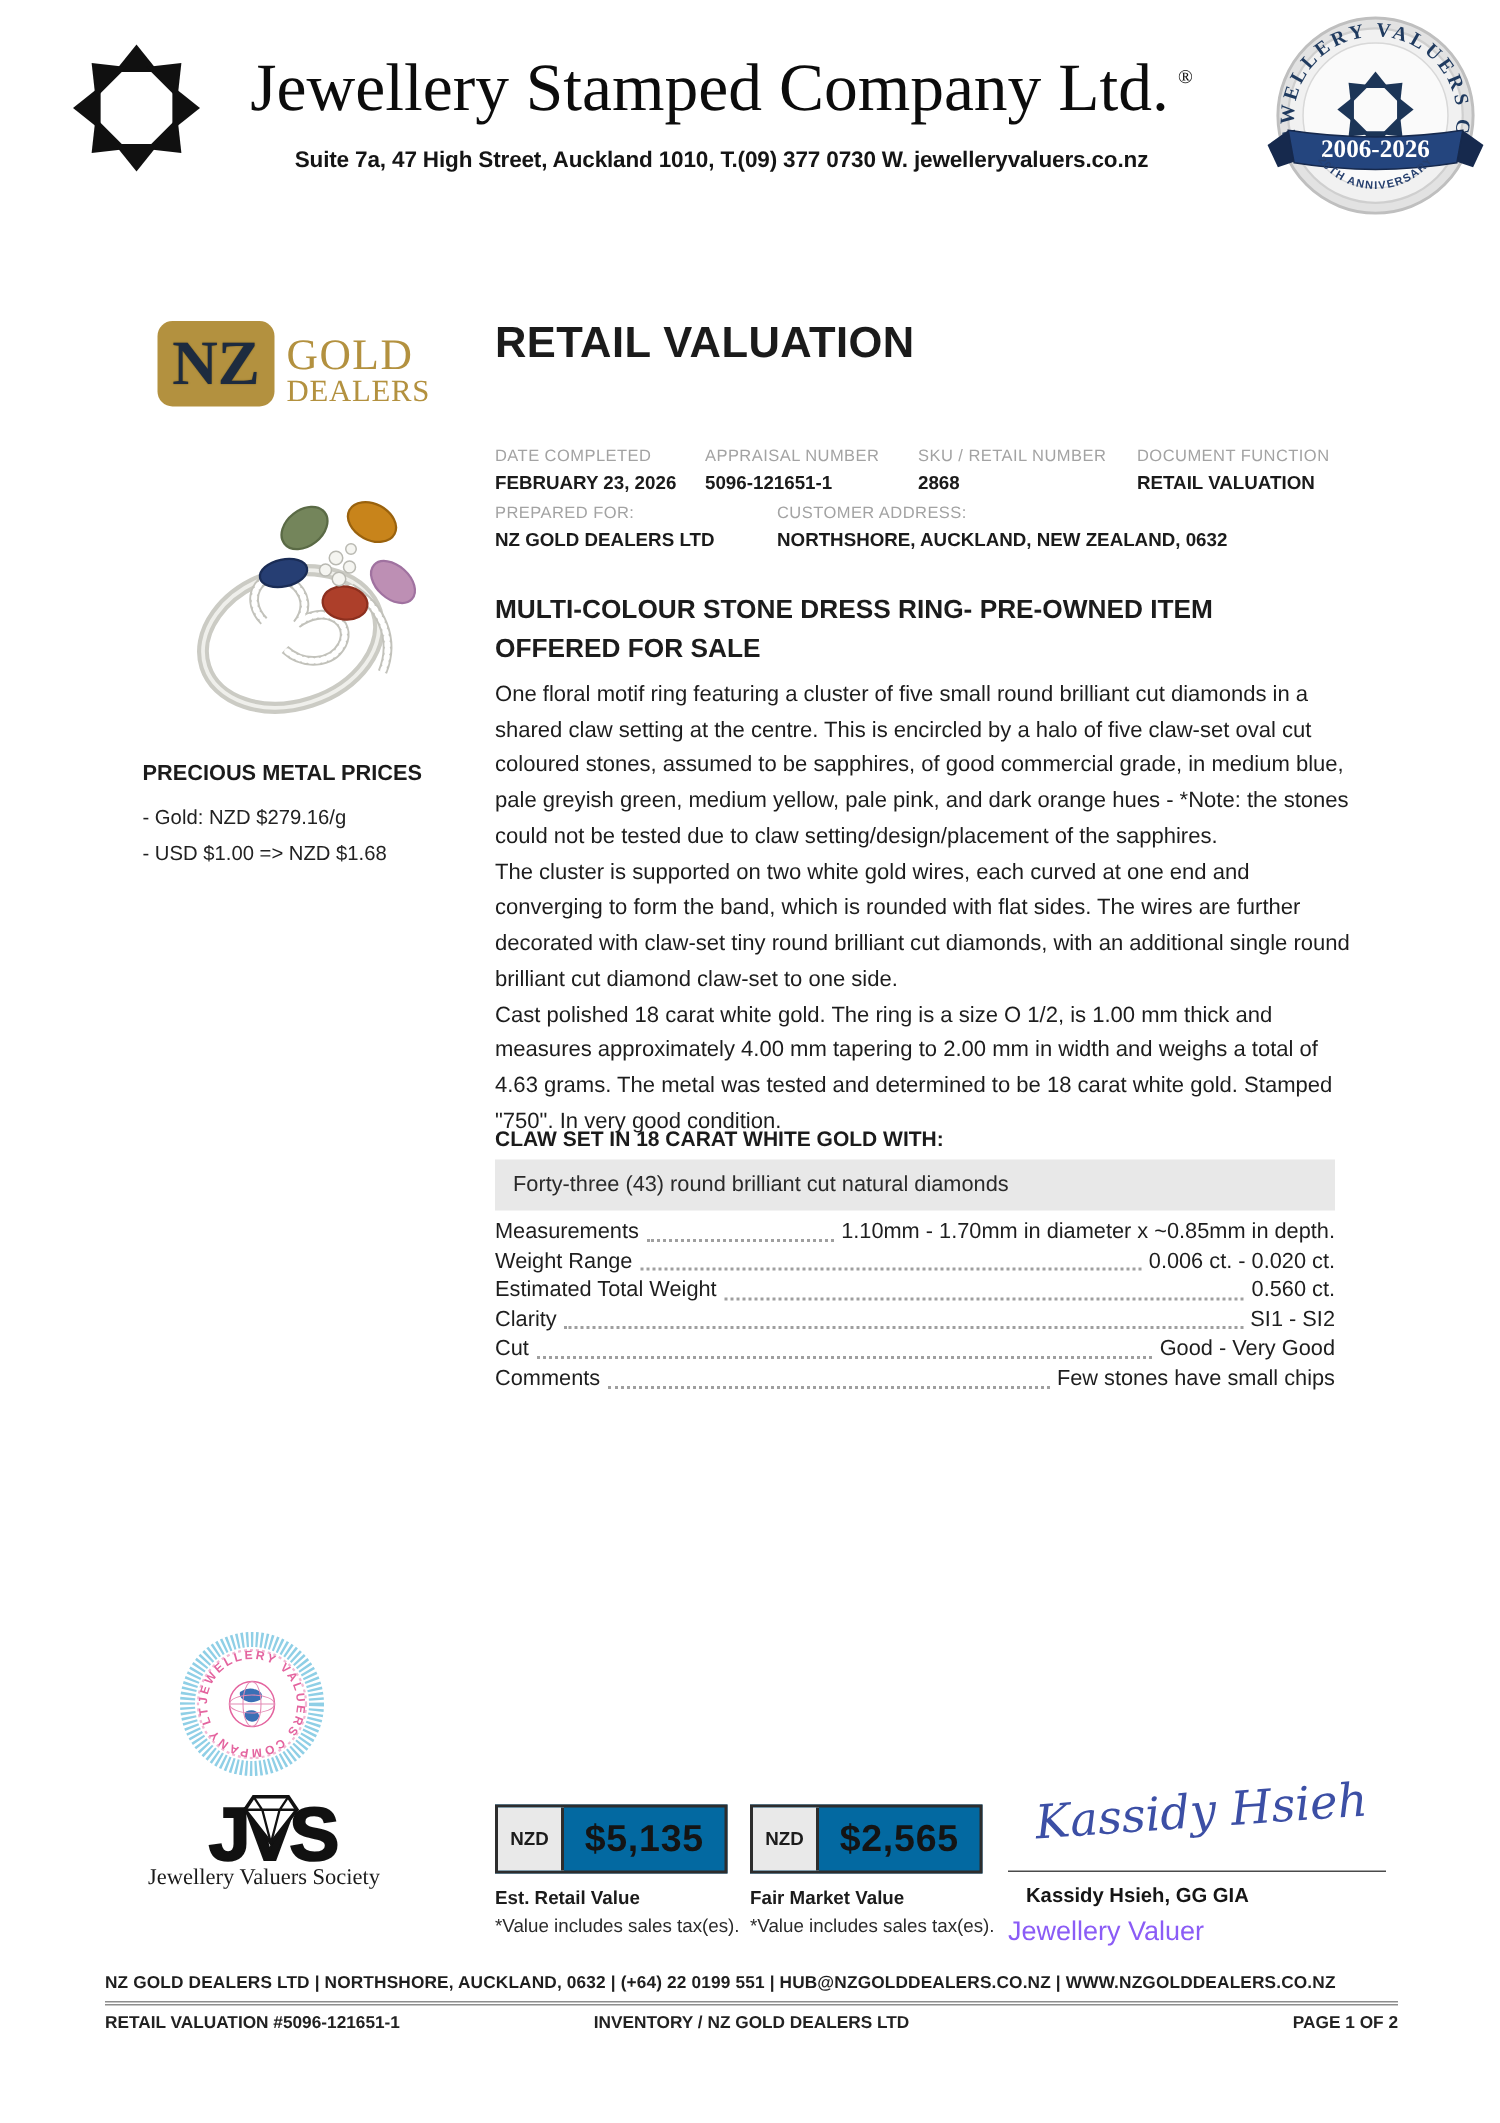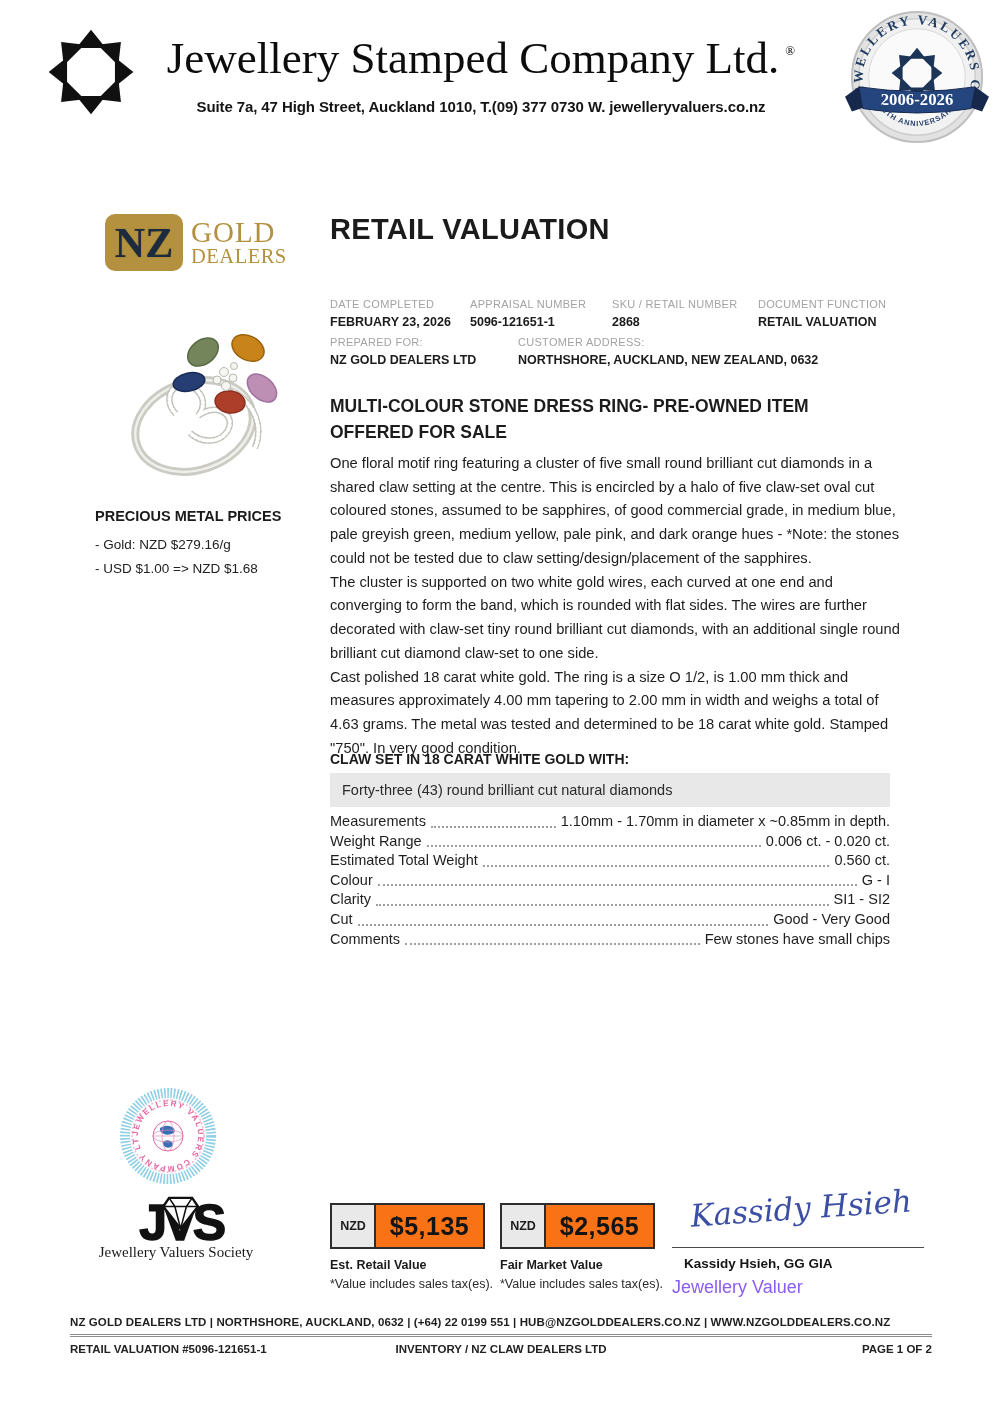--- a/index.html
+++ b/index.html
@@ -9,21 +9,21 @@
   
   .star-logo { position:absolute; left:45px; top:26px; }
   .company-name { position:absolute; left:128px; top:32px; width:706px; text-align:center;
     font-family:"Liberation Serif", serif; font-size:45px; color:#0c0c0c; white-space:nowrap; }
   .company-name sup { font-size:13px; vertical-align:18px; margin-left:6px; }
   .company-address { position:absolute; left:128px; top:98px; width:706px; text-align:center;
     font-size:15px; font-weight:700; letter-spacing:-0.1px; color:#151515; }
   .anniv-badge { position:absolute; left:843px; top:8px; }
 
   
-  .nz-logo { position:absolute; left:105px; top:214px; display:flex; align-items:center; }
+  .nz-logo { position:absolute; left:105px; top:214px; display:flex; align-items:flex-end; }
   .nz-box { width:78px; height:57px; background:#b3913f; border-radius:10px; display:flex;
     align-items:center; justify-content:center; font-family:"Liberation Serif", serif;
     font-weight:700; font-size:42px; color:#1d2b3f; text-shadow:0 0 1px #6d5720; }
   .nz-words { margin-left:8px; font-family:Liberation Serif, serif; color:#b3913f; line-height:0.95; }
   .nz-words .w1 { font-size:29px; letter-spacing:1px; }
   .nz-words .w2 { font-size:20.5px; letter-spacing:0.5px; }
   .doc-title { position:absolute; left:330px; top:213px; font-size:29px; font-weight:800;
     letter-spacing:0.3px; color:#1b1b1b; }
 
   .meta-grid { position:absolute; left:330px; top:274px; display:grid;
@@ -54,21 +54,21 @@
   .spec-leader { flex:1; border-bottom:2px dotted #9f9f9f; margin:0 5px 4px 5px; min-width:20px; }
   .spec-value { white-space:nowrap; text-align:right; }
 
   
   .stamp { position:absolute; left:118px; top:1086px; }
   .jvs-logo { position:absolute; left:138px; top:1194px; }
   .jvs-society { position:absolute; left:70px; top:1244px; width:212px; text-align:center;
     font-family:"Liberation Serif", serif; font-size:15px; color:#1a1a1a; }
 
   .value-box { position:absolute; top:1203px; width:155px; height:46px; border:2px solid #2d2d2d;
-    display:flex; background:#f97316; }
+    display:flex; background:#0369a1; }
   .vb1 { left:330px; } .vb2 { left:500px; }
   .vb-cur { width:44px; background:#e9e9e9; border-right:2px solid #2d2d2d; display:flex;
     align-items:center; justify-content:center; font-size:12.5px; font-weight:700; color:#1c1c1c; }
   .vb-amt { flex:1; display:flex; align-items:center; justify-content:center; font-size:25px;
     font-weight:800; color:#141414; letter-spacing:0.5px; }
   .vb-label { position:absolute; top:1258px; font-size:12.5px; font-weight:700; color:#1b1b1b; }
   .vb-note  { position:absolute; top:1277px; font-size:12.5px; color:#2a2a2a; }
   .l1 { left:330px; } .l2 { left:500px; }
 
   .sig-script { position:absolute; left:676px; top:1190px; width:250px; text-align:center;
@@ -234,25 +234,20 @@
       <span class="spec-label">Weight Range</span>
         <span class="spec-leader"></span>
         <span class="spec-value">0.006 ct. - 0.020 ct.</span>
     </div>
     <div class="spec-row">
       <span class="spec-label">Estimated Total Weight</span>
         <span class="spec-leader"></span>
         <span class="spec-value">0.560 ct.</span>
     </div>
     <div class="spec-row">
-      <span class="spec-label">Colour</span>
-        <span class="spec-leader"></span>
-        <span class="spec-value">G - I</span>
-    </div>
-    <div class="spec-row">
       <span class="spec-label">Clarity</span>
         <span class="spec-leader"></span>
         <span class="spec-value">SI1 - SI2</span>
     </div>
     <div class="spec-row">
       <span class="spec-label">Cut</span>
         <span class="spec-leader"></span>
         <span class="spec-value">Good - Very Good</span>
     </div>
     <div class="spec-row">
@@ -312,17 +307,17 @@
 
   <div class="sig-script">Kassidy Hsieh</div>
   <div class="sig-line"></div>
   <div class="sig-name">Kassidy Hsieh, GG GIA</div>
   <div class="sig-title">Jewellery Valuer</div>
 
   <div class="footer-line1">NZ GOLD DEALERS LTD | NORTHSHORE, AUCKLAND, 0632 | (+64) 22 0199 551 | HUB@NZGOLDDEALERS.CO.NZ | WWW.NZGOLDDEALERS.CO.NZ</div>
   <div class="footer-rule"></div>
   <div class="footer-line2">
     <span>RETAIL VALUATION #5096-121651-1</span>
-    <span class="fc">INVENTORY / NZ CLAW DEALERS LTD</span>
+    <span class="fc">INVENTORY / NZ GOLD DEALERS LTD</span>
     <span class="fr">PAGE 1 OF 2</span>
   </div>
 
 </div>
 
 </body></html>

